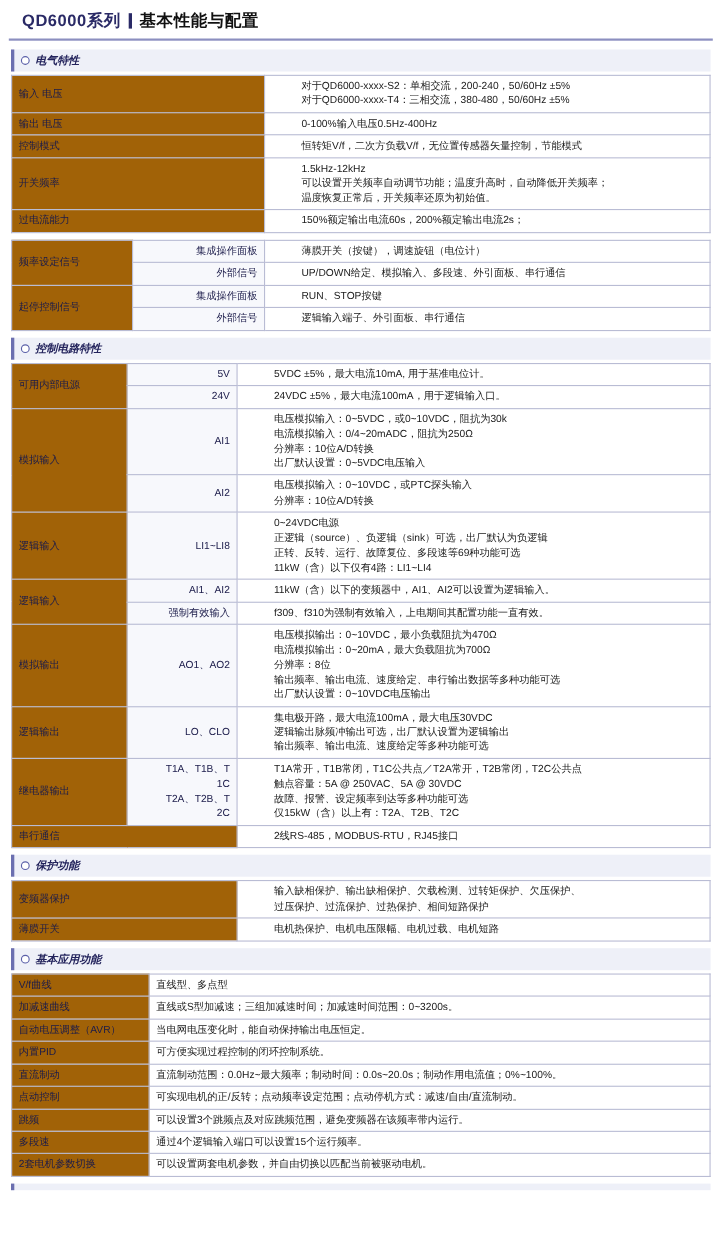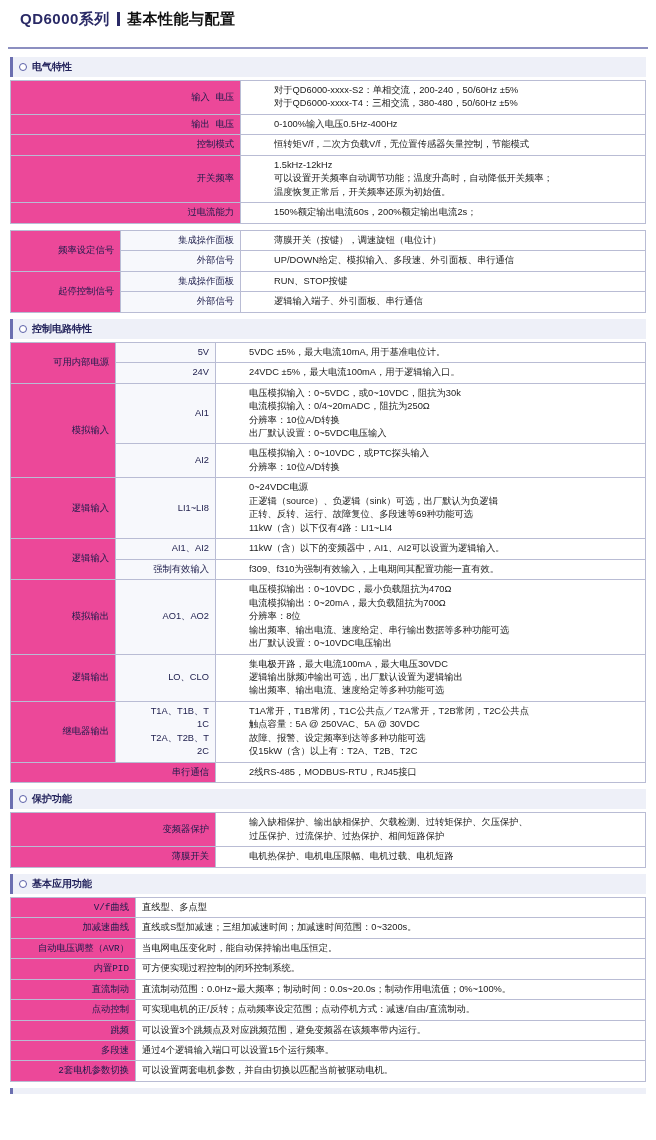--- a/index.html
+++ b/index.html
@@ -9,21 +9,21 @@
     font-family:"Liberation Sans","DejaVu Sans",sans-serif;
     font-size:9.5px;
     color:#1a1a1a;
     -webkit-font-smoothing:antialiased;
   }
   .page{width:656px;padding:0 0 10px 0;box-sizing:border-box;}
 
   
   .title-bar{
     display:flex;align-items:baseline;
-    padding:10px 10px 18px 12px;
+    padding:10px 10px 6px 12px;
     border-bottom:2px solid #8c8fc0;
     margin:0 8px 8px 8px;
   }
   .title-main{
     font-size:15px;font-weight:bold;color:#2a2a66;letter-spacing:.5px;
   }
   .title-sep{
     display:inline-block;width:3px;height:14px;background:#2a2a66;
     margin:0 7px;position:relative;top:2px;
   }
@@ -38,37 +38,37 @@
     background:#eef0f8;
     border-left:3px solid #6b6fb0;
     padding:3px 6px;
     margin-bottom:3px;
   }
   .bullet{
     width:6px;height:6px;border:1.5px solid #5a5fa8;border-radius:50%;
     display:inline-block;margin-right:5px;background:#fff;
     flex:0 0 auto;
   }
-  .sec-title{font-weight:bold;font-size:10px;color:#23235c;}
+  .sec-title{font-weight:bold;font-size:10px;color:#23235c;font-style:italic;}
 
   
   table{
     border-collapse:collapse;width:100%;
     table-layout:fixed;
   }
   td{
     border:1px solid #b9bcd4;
     padding:3px 6px;
     vertical-align:middle;
     line-height:1.45;
     font-size:9.3px;
     word-break:break-all;
   }
   td.lbl{
-    background:#ec4899;text-align:right;color:#1b1b4a;font-family:Liberation Mono, monospace;
+    background:#a16207;text-align:left;color:#1b1b4a;
   }
   td.lbl2{
     background:#f7f8fc;text-align:right;color:#1b1b4a;
   }
   td.val{background:#ffffff;}
   .multi{white-space:pre-line;padding-left:33px;}
 </style>
 </head>
 <body>
 

